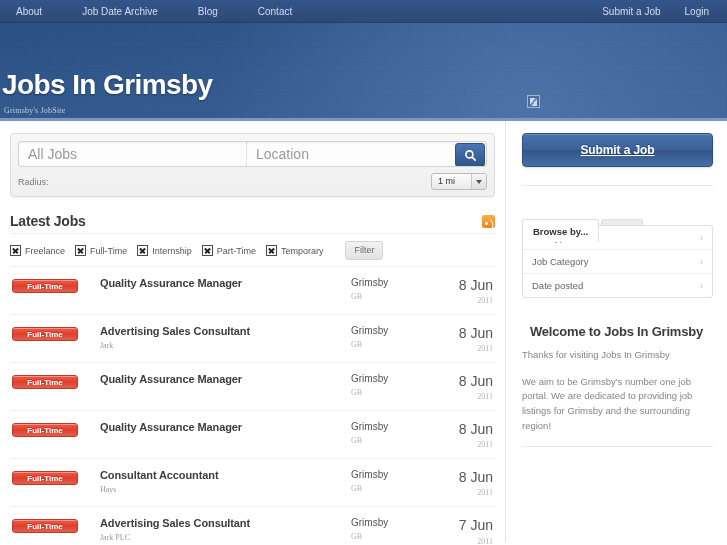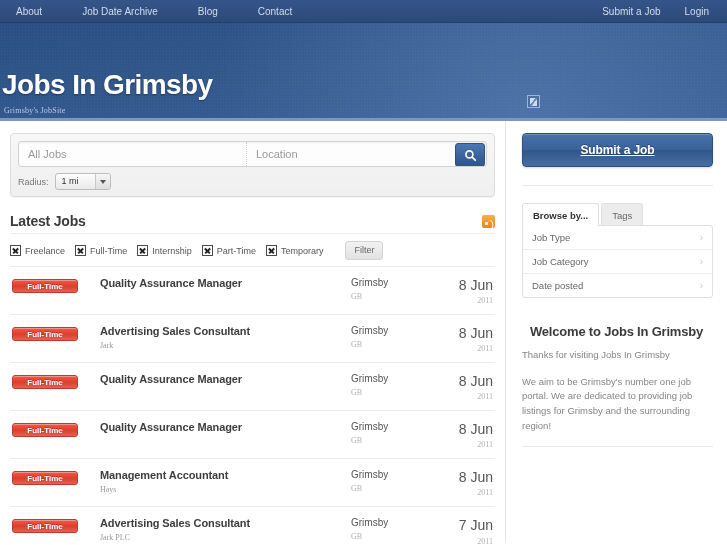--- a/index.html
+++ b/index.html
@@ -128,21 +128,21 @@
     border: 1px solid #d3d3d3;
     border-radius: 3px;
     overflow: hidden;
     height: 26px;
     box-shadow: inset 0 1px 2px rgba(0,0,0,0.06);
   }
   .searchrow input[type=text] {
     border: 0;
     outline: none;
     background: transparent;
-    font-size: 11px;
+    font-size: 14px;
     color: #444;
     padding: 0 9px;
     height: 24px;
     font-family: "Liberation Sans", sans-serif;
   }
   .in-keywords { flex: 0 0 228px; border-right: 1px dotted #cfcfcf !important; }
   .in-location { flex: 1 1 auto; }
   .searchrow input::placeholder { color: #9a9a9a; }
   .searchbtn {
     width: 30px; height: 24px;
@@ -150,21 +150,21 @@
     border: 1px solid #2e5186;
     border-radius: 3px;
     background: linear-gradient(to bottom, #4a77b4, #2f5588);
     display: flex; align-items: center; justify-content: center;
     cursor: pointer;
   }
   .searchbtn svg { display: block; }
   .radiusrow {
     display: flex;
     align-items: center;
-    justify-content: flex-start;
+    justify-content: space-between;
     margin-top: 6px;
     gap: 6px;
   }
   .radiuslabel { font-size: 9px; color: #777; }
   .selectbox {
     display: flex; align-items: stretch;
     border: 1px solid #bdbdbd;
     border-radius: 3px;
     background: linear-gradient(to bottom, #fdfdfd, #e9e9e9);
     height: 17px;
@@ -355,21 +355,21 @@
   .tab {
     font-size: 9.5px;
     padding: 6px 10px 5px 10px;
     border: 1px solid #e0e0e0;
     border-bottom: none;
     border-radius: 3px 3px 0 0;
     cursor: pointer;
     color: #666;
     background: #ececec;
     position: relative;
-    top: 1px;
+    top: 17px;
   }
   .tab.active {
     background: #ffffff;
     color: #333;
     font-weight: bold;
     z-index: 2;
   }
   .tab + .tab { margin-left: 2px; }
   .browse-list {
     border: 1px solid #e0e0e0;
@@ -554,21 +554,21 @@
           </div>
           <div class="jobdatewrap">
             <div class="jobdate">8 Jun</div>
             <div class="jobyear">2011</div>
           </div>
         </div>
 
         <div class="jobrow">
           <div class="badge">Full-Time</div>
           <div class="jobtitlewrap">
-            <div class="jobtitle">Management Accountant</div>
+            <div class="jobtitle">Consultant Accountant</div>
             <div class="jobcompany">Hays</div>
           </div>
           <div class="joblocwrap">
             <div class="jobloc">Grimsby</div>
             <div class="jobcountry">GB</div>
           </div>
           <div class="jobdatewrap">
             <div class="jobdate">8 Jun</div>
             <div class="jobyear">2011</div>
           </div>

